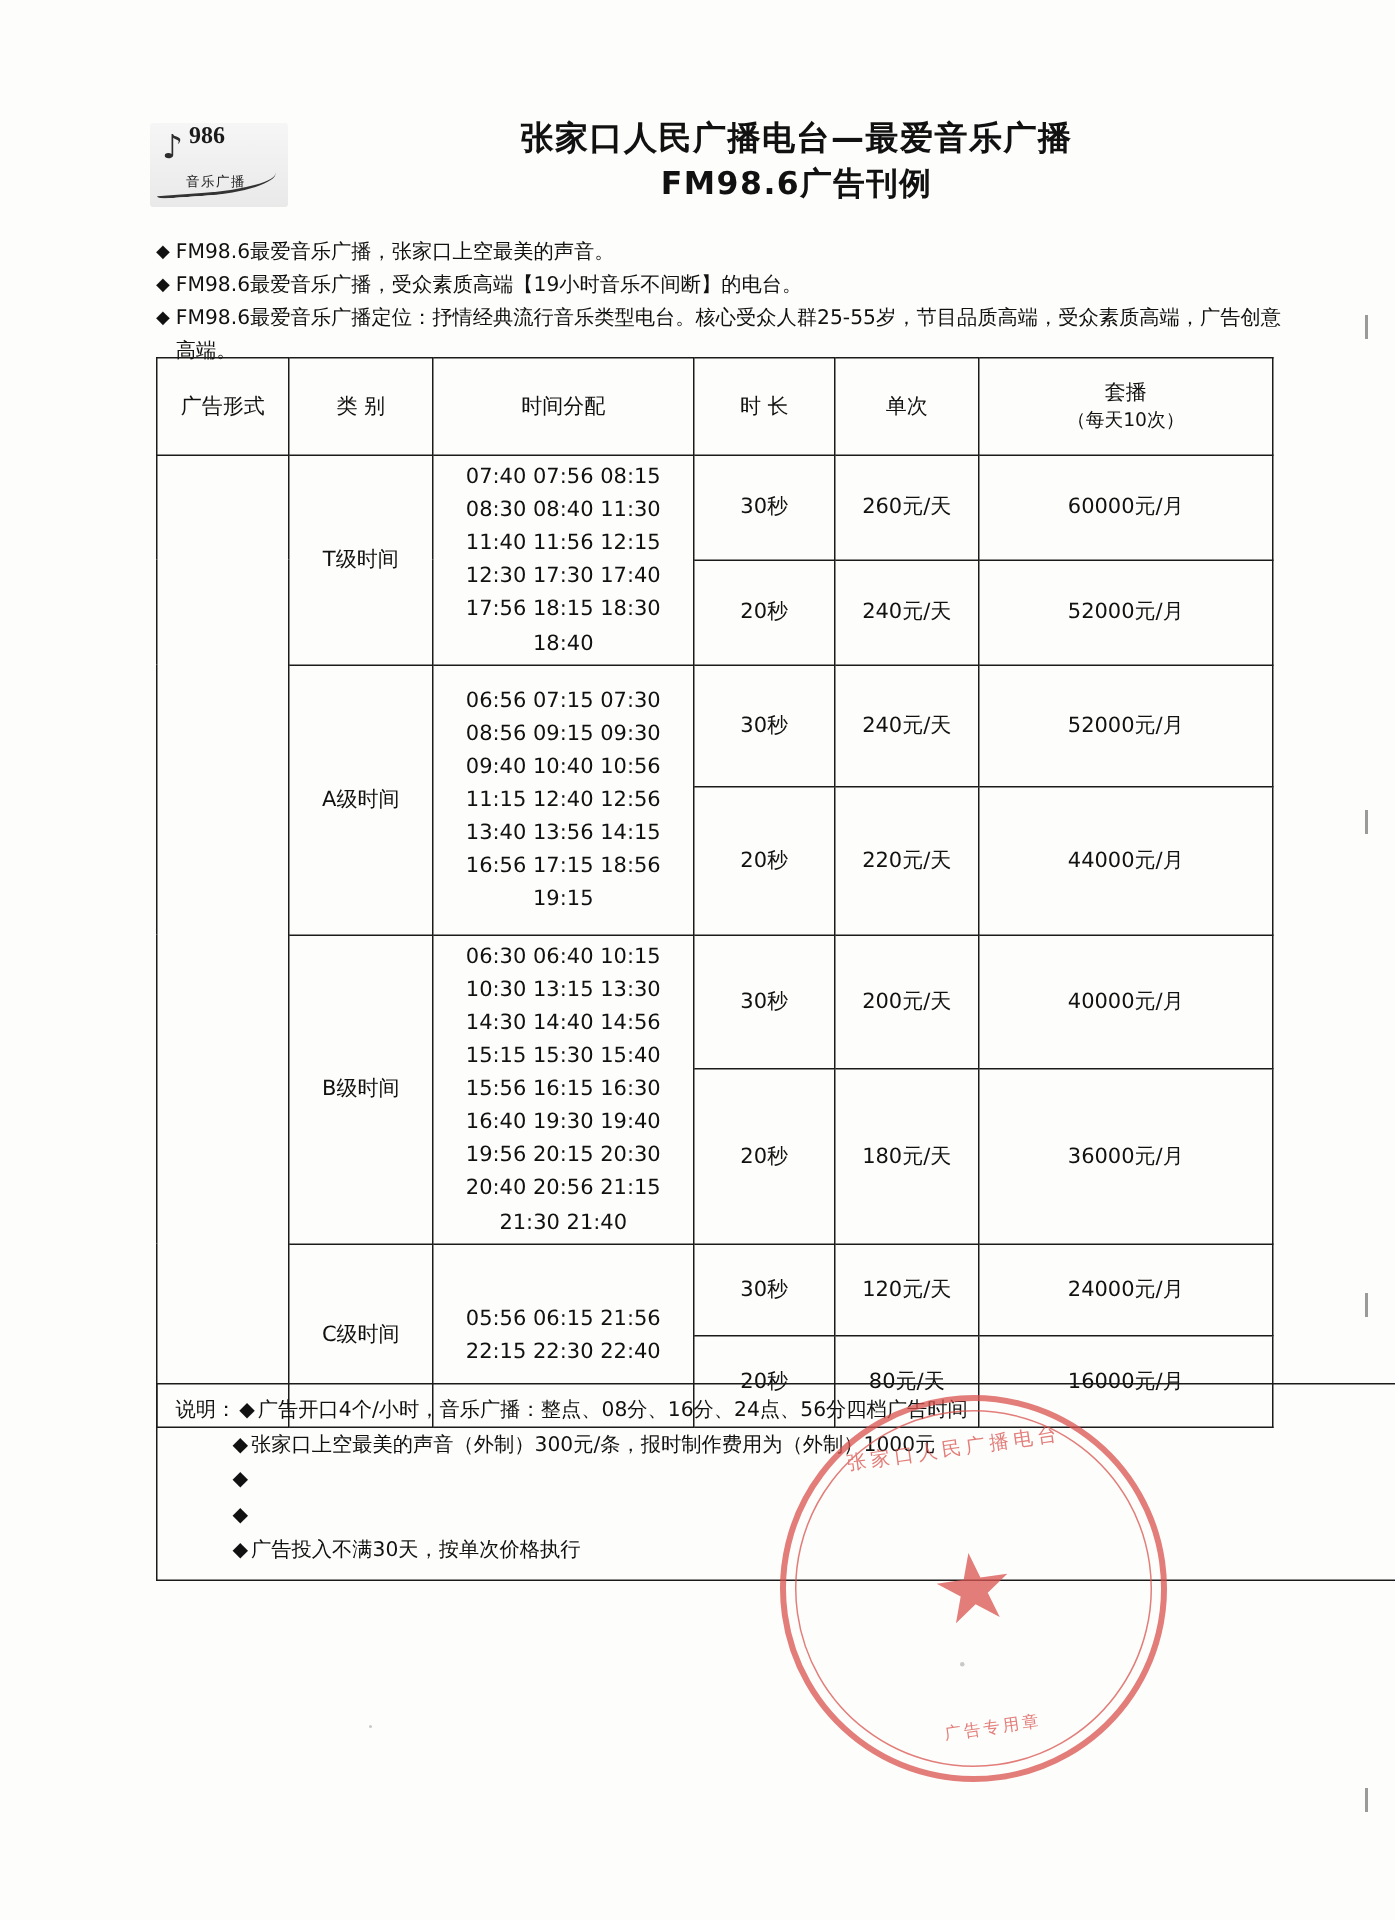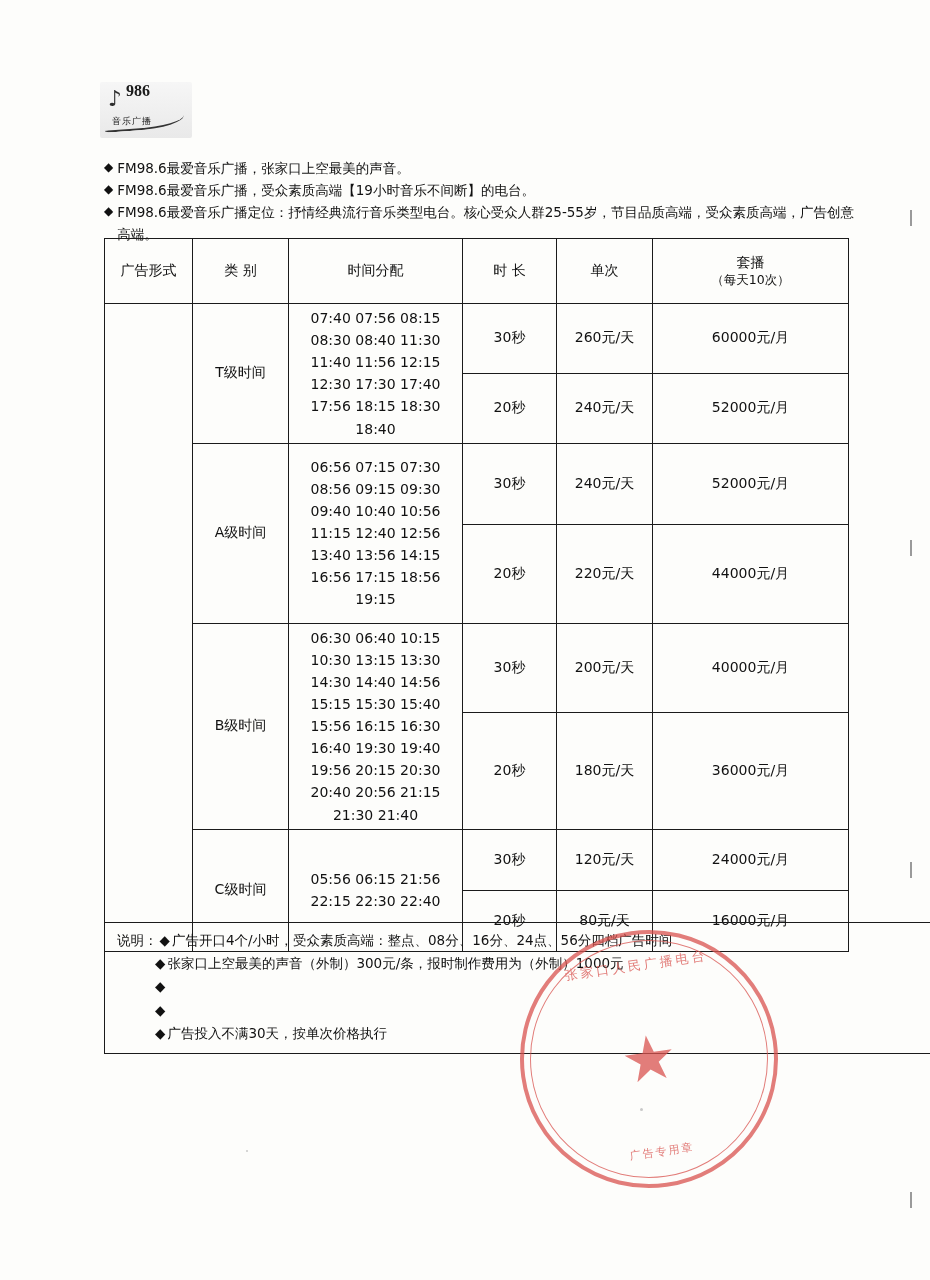--- a/index.html
+++ b/index.html
@@ -52,21 +52,21 @@
     position: absolute;
     left: 26px;
     top: 0;
     font-size: 16px;
     font-weight: bold;
     color: #1a1a1a;
     font-family: "Liberation Serif", serif;
   }
   .logo .sub {
     position: absolute;
-    left: 12px;
+    left: 24px;
     bottom: 10px;
     font-size: 9px;
     color: #222;
     letter-spacing: 1px;
   }
   .logo .swoosh {
     position: absolute;
     left: 4px;
     bottom: 8px;
     width: 80px;
@@ -234,20 +234,24 @@
 <body>
 
 <div class="page">
 
   <div class="header">
     <div class="logo">
       <span class="note">♪</span>
       <span class="num">986</span>
       <span class="sub">音乐广播</span>
       <span class="swoosh"></span>
+    </div>
+    <div class="title-block">
+      <div class="title1">张家口人民广播电台—最爱音乐广播</div>
+      <div class="title2">FM98.6广告刊例</div>
     </div>
   </div>
 
   <div class="bullets">
     <div class="bullet-row">
       <span class="diamond">◆</span>
       <span class="bullet-text">FM98.6最爱音乐广播，张家口上空最美的声音。</span>
     </div>
     <div class="bullet-row">
       <span class="diamond">◆</span>
@@ -355,21 +359,21 @@
           <td>16000元/月</td>
         </tr>
       </tbody>
     </table>
   </div>
 
   <div class="notes">
     <div class="nline">
       <span class="lbl">说明：</span>
       <span class="lbl">◆</span>
-      <span>广告开口4个/小时，受众素质高端：整点、08分、16分、24点、56分四档广告时间</span>
+      <span>广告开口4个/小时，音乐广播：整点、08分、16分、24点、56分四档广告时间</span>
     </div>
     <div class="nline" style="padding-left:38px">
       <span class="lbl">◆</span>
       <span>张家口上空最美的声音（外制）300元/条，报时制作费用为（外制）1000元</span>
     </div>
     <div class="nline" style="padding-left:38px">
       <span class="lbl">◆</span>
     </div>
     <div class="nline" style="padding-left:38px">
       <span class="lbl">◆</span>

